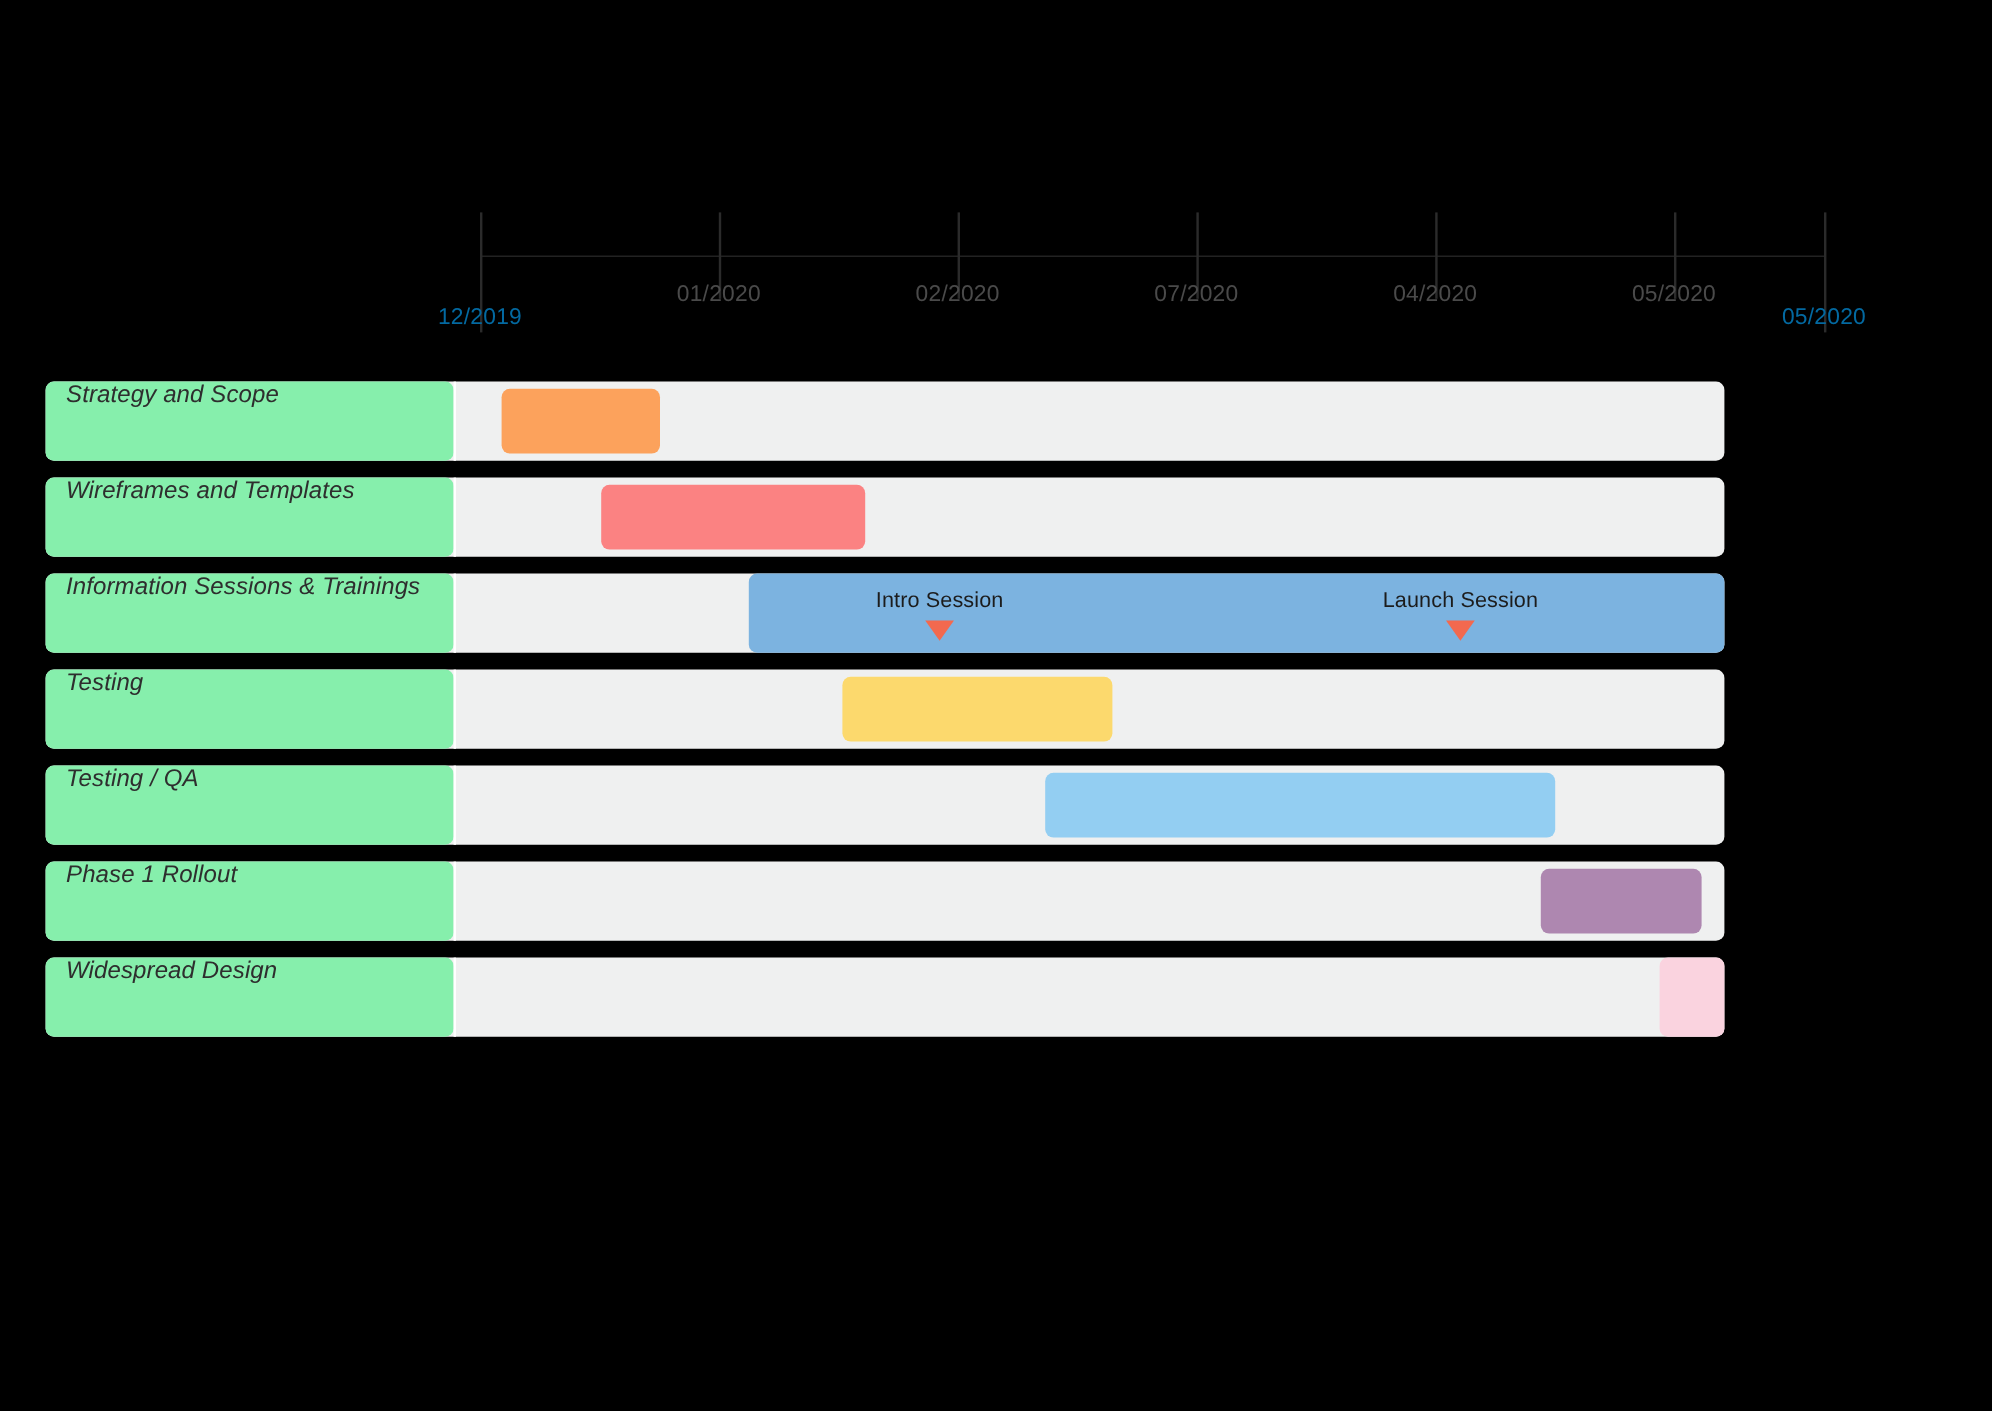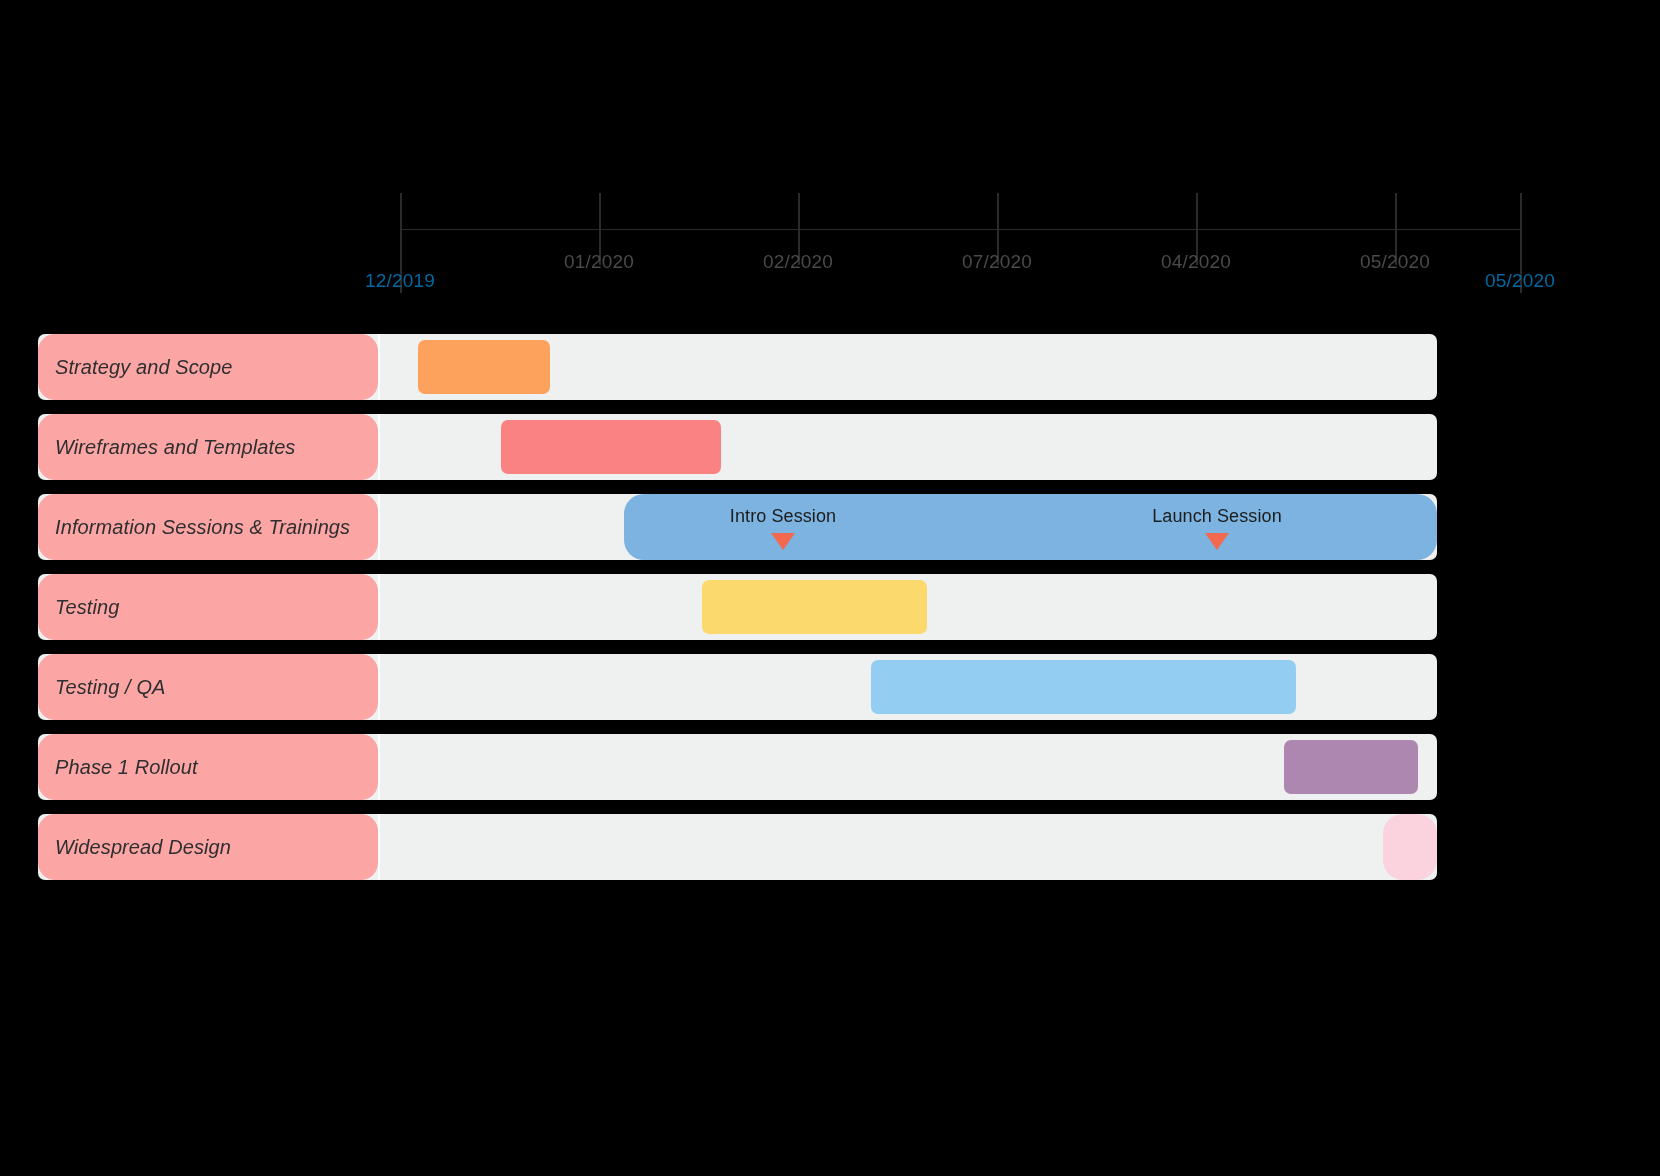--- a/index.html
+++ b/index.html
@@ -10,21 +10,21 @@
   body {
     width: 1660px;
     height: 1176px;
     position: relative;
     overflow: hidden;
     font-family: "Liberation Sans", sans-serif;
   }
 
   #gantt {
     position: absolute;
-    left: 0; top: 16px;
+    left: 0; top: 0;
     width: 1660px;
     height: 988px;
   }
 
   
   .axis {
     position: absolute;
     left: 0;
     top: 0;
     width: 1660px;
@@ -79,25 +79,24 @@
     width: 1399px;
     height: 66px;
     background: #EFF0F0;
     border-radius: 7px;
   }
   .row-label-cell {
     position: absolute;
     left: 0; top: 0;
     width: 340px;
     height: 66px;
-    background: #fca5a5;
-    border-radius: 17px;
+    background: #86efac;
+    border-radius: 7px;
     box-sizing: border-box;
     display: flex;
-    align-items: center;
   }
   .row-label {
     font-size: 20px;
     font-style: italic;
     color: #2e2e2e;
     padding-left: 17px;
     white-space: nowrap;
     letter-spacing: 0.1px;
   }
   .row-divider {
@@ -119,21 +118,20 @@
   }
   .bar {
     position: absolute;
     top: 6px;
     height: 54px;
     border-radius: 7px;
   }
   .bar.full-height {
     top: 0;
     height: 66px;
-    border-radius: 20px;
   }
 
   
   .milestone {
     position: absolute;
     top: 0;
     height: 66px;
     transform: translateX(-50%);
     text-align: center;
     width: 220px;

